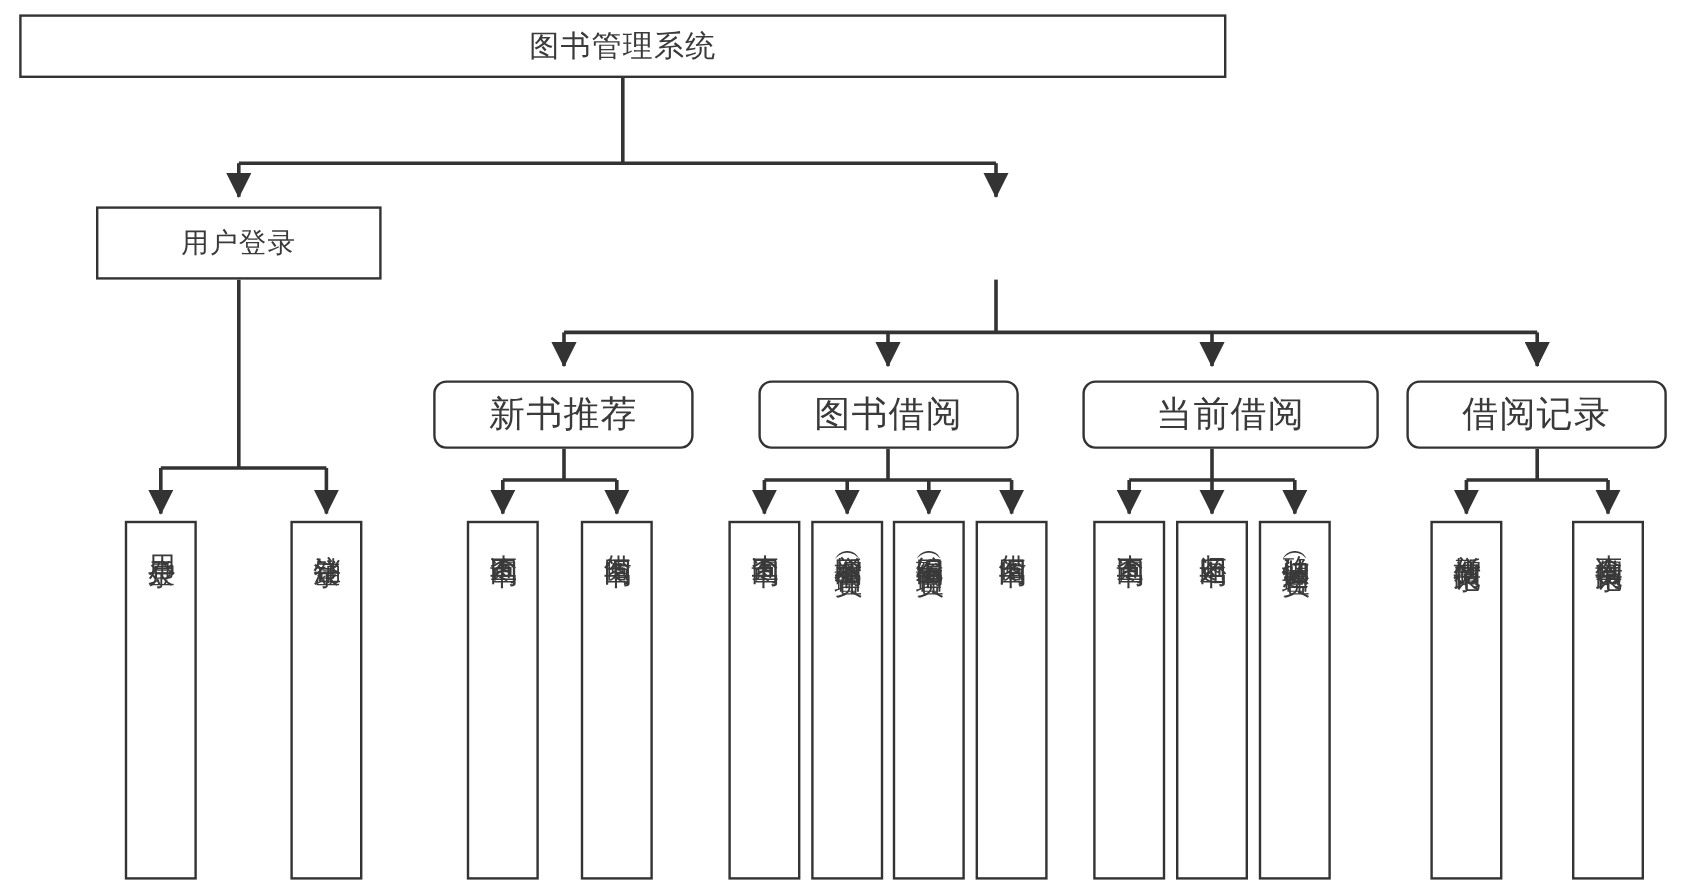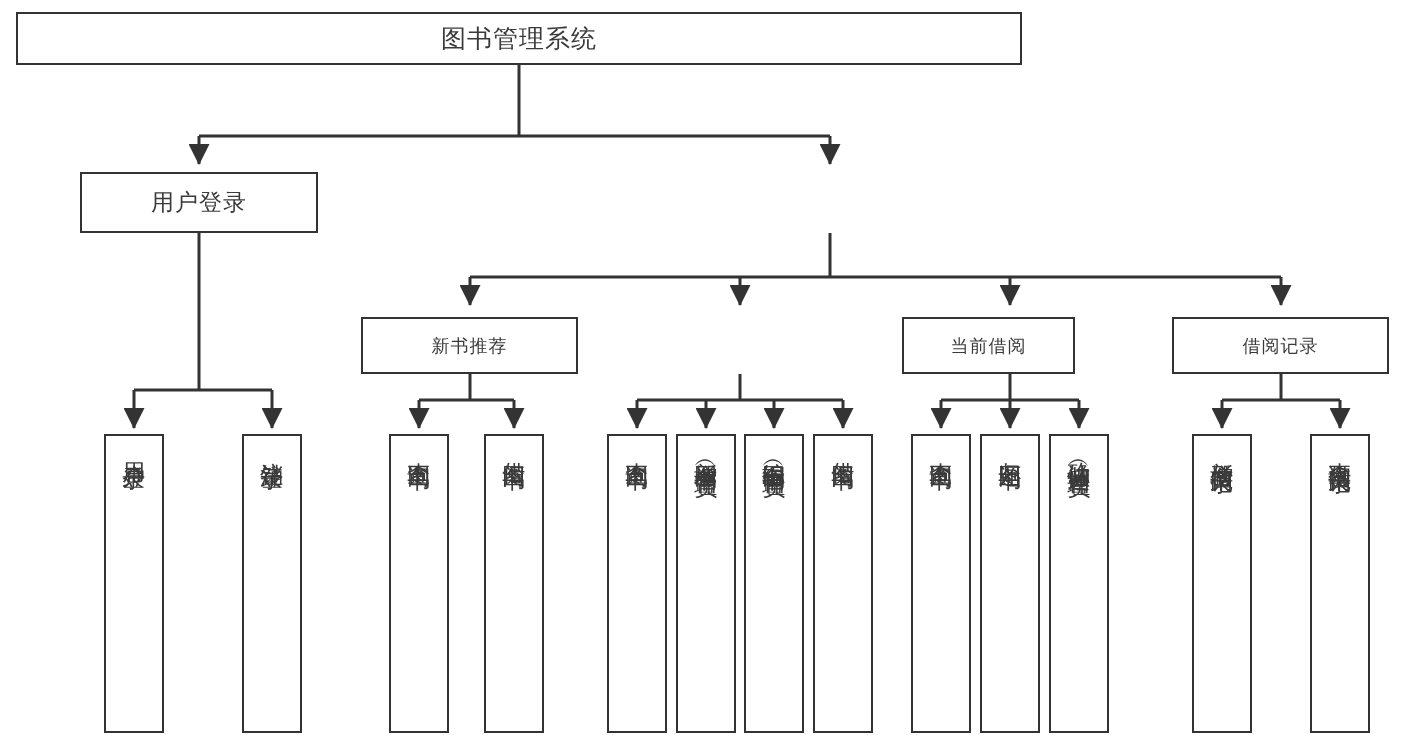--- a/index.html
+++ b/index.html
@@ -39,22 +39,23 @@
   }
   .node.root {
     font-size: 25px;
     letter-spacing: 1px;
   }
   .node.level1 {
     font-size: 23px;
     letter-spacing: 1px;
   }
   .node.level2 {
-    font-size: 18px;
+    font-size: 30px;
     letter-spacing: 1px;
+    border-radius: 11px;
   }
   .node.leaf {
     font-size: 23px;
     padding-top: 8px;
     align-items: flex-start;
     justify-content: center;
   }
   .vlabel {
     writing-mode: vertical-rl;
     text-orientation: upright;
@@ -134,21 +135,24 @@
     <span>图书管理系统</span>
   </div>
 
   <div class="node level1" style="left:80px; top:172px; width:238px; height:61px;">
     <span>用户登录</span>
   </div>
 
   <div class="node level2" style="left:361px; top:317px; width:217px; height:57px;">
     <span>新书推荐</span>
   </div>
-  <div class="node level2" style="left:902px; top:317px; width:173px; height:57px;">
+  <div class="node level2" style="left:632px; top:317px; width:217px; height:57px;">
+    <span>图书借阅</span>
+  </div>
+  <div class="node level2" style="left:902px; top:317px; width:247px; height:57px;">
     <span>当前借阅</span>
   </div>
   <div class="node level2" style="left:1172px; top:317px; width:217px; height:57px;">
     <span>借阅记录</span>
   </div>
 
   <div class="node leaf" style="left:104px; top:434px; width:60px; height:299px;">
     <span class="vlabel">用户登录</span>
   </div>
   <div class="node leaf" style="left:242px; top:434px; width:60px; height:299px;">

